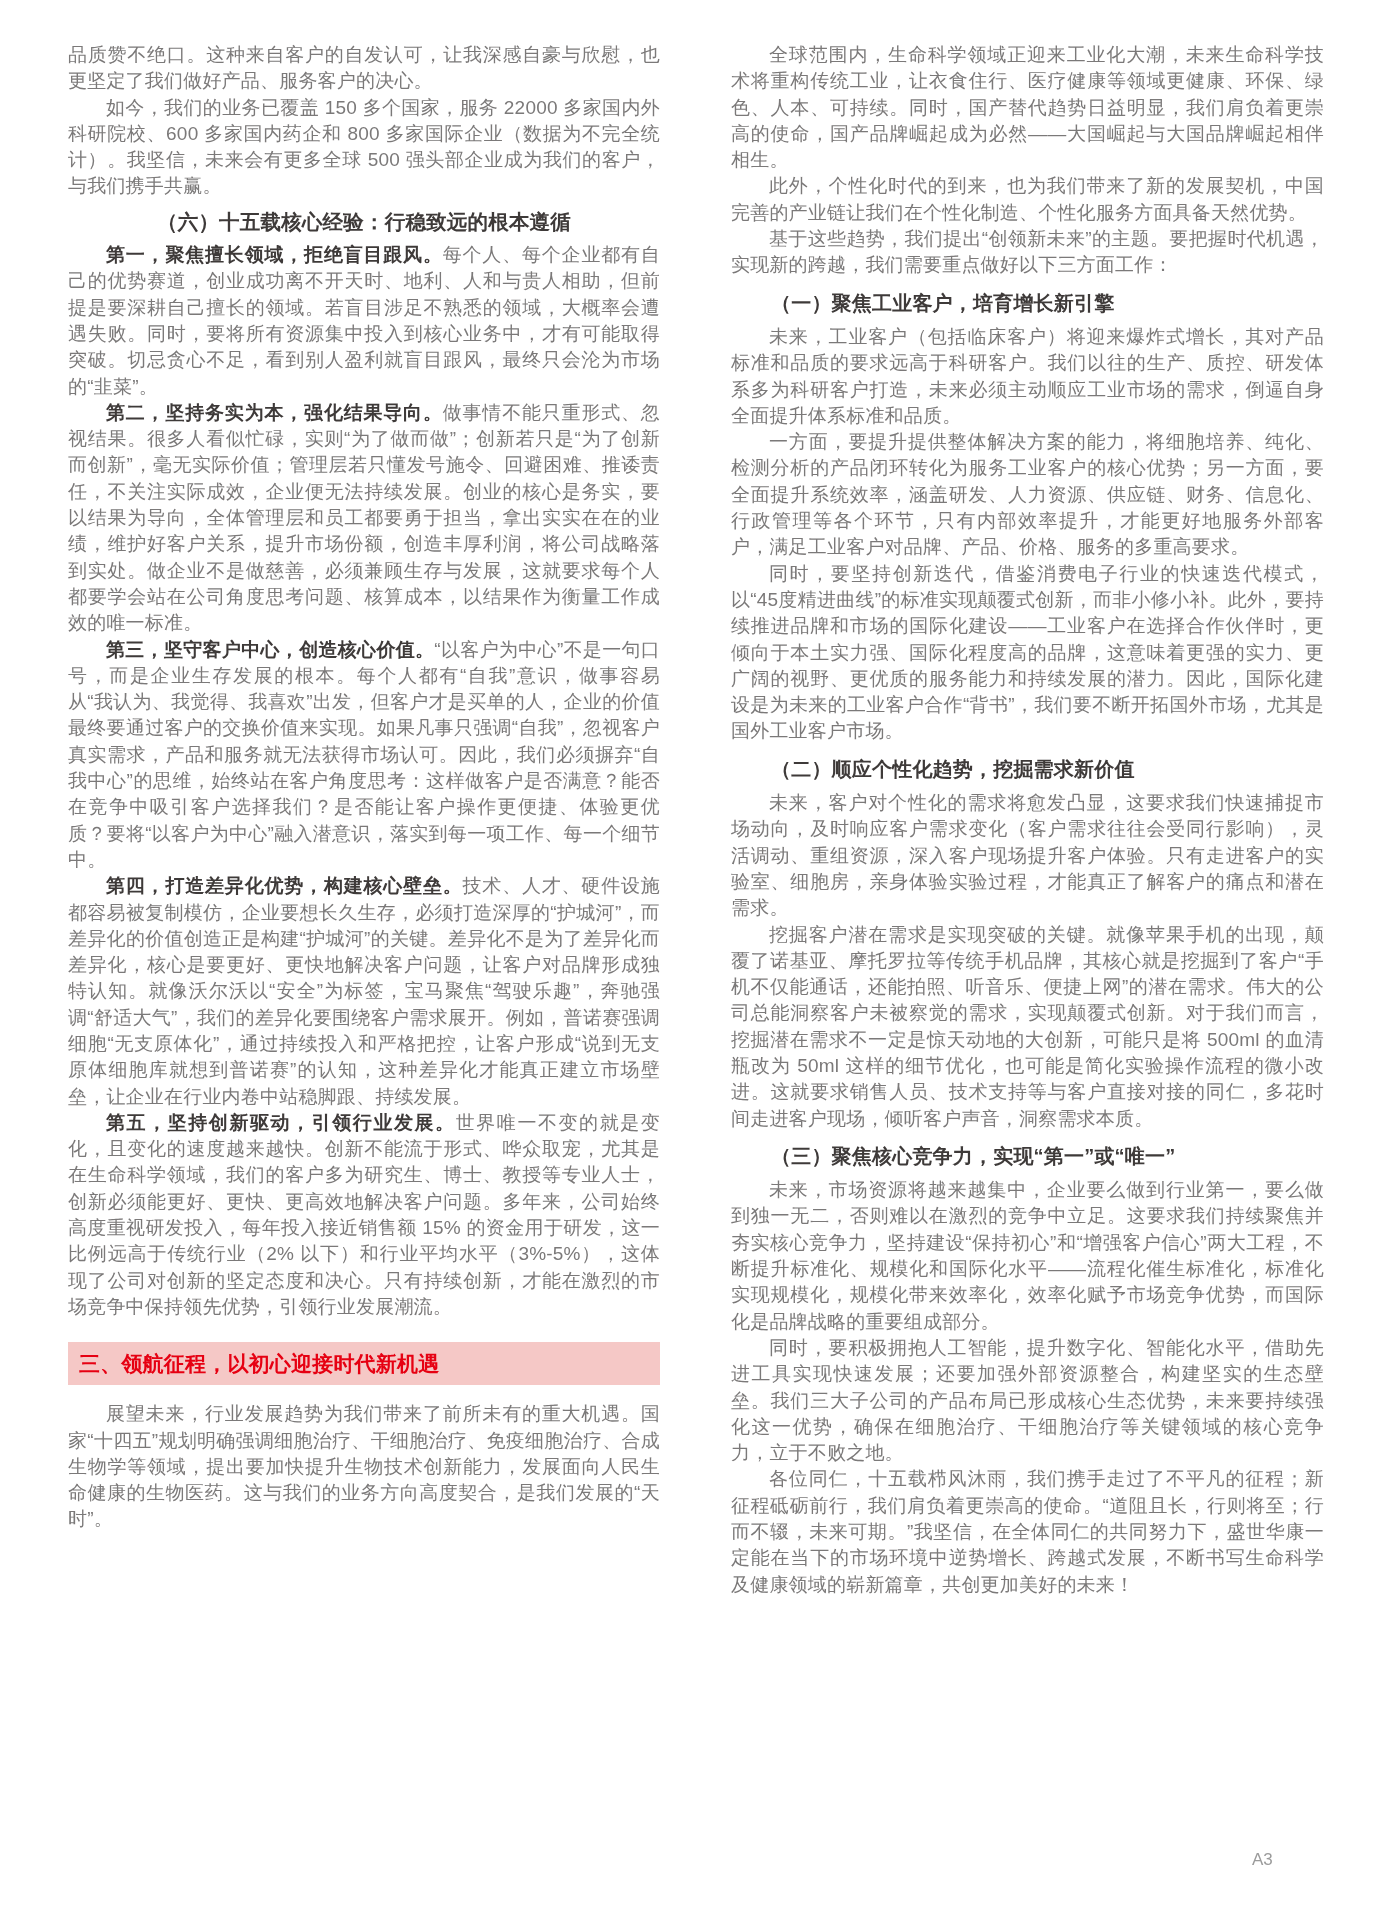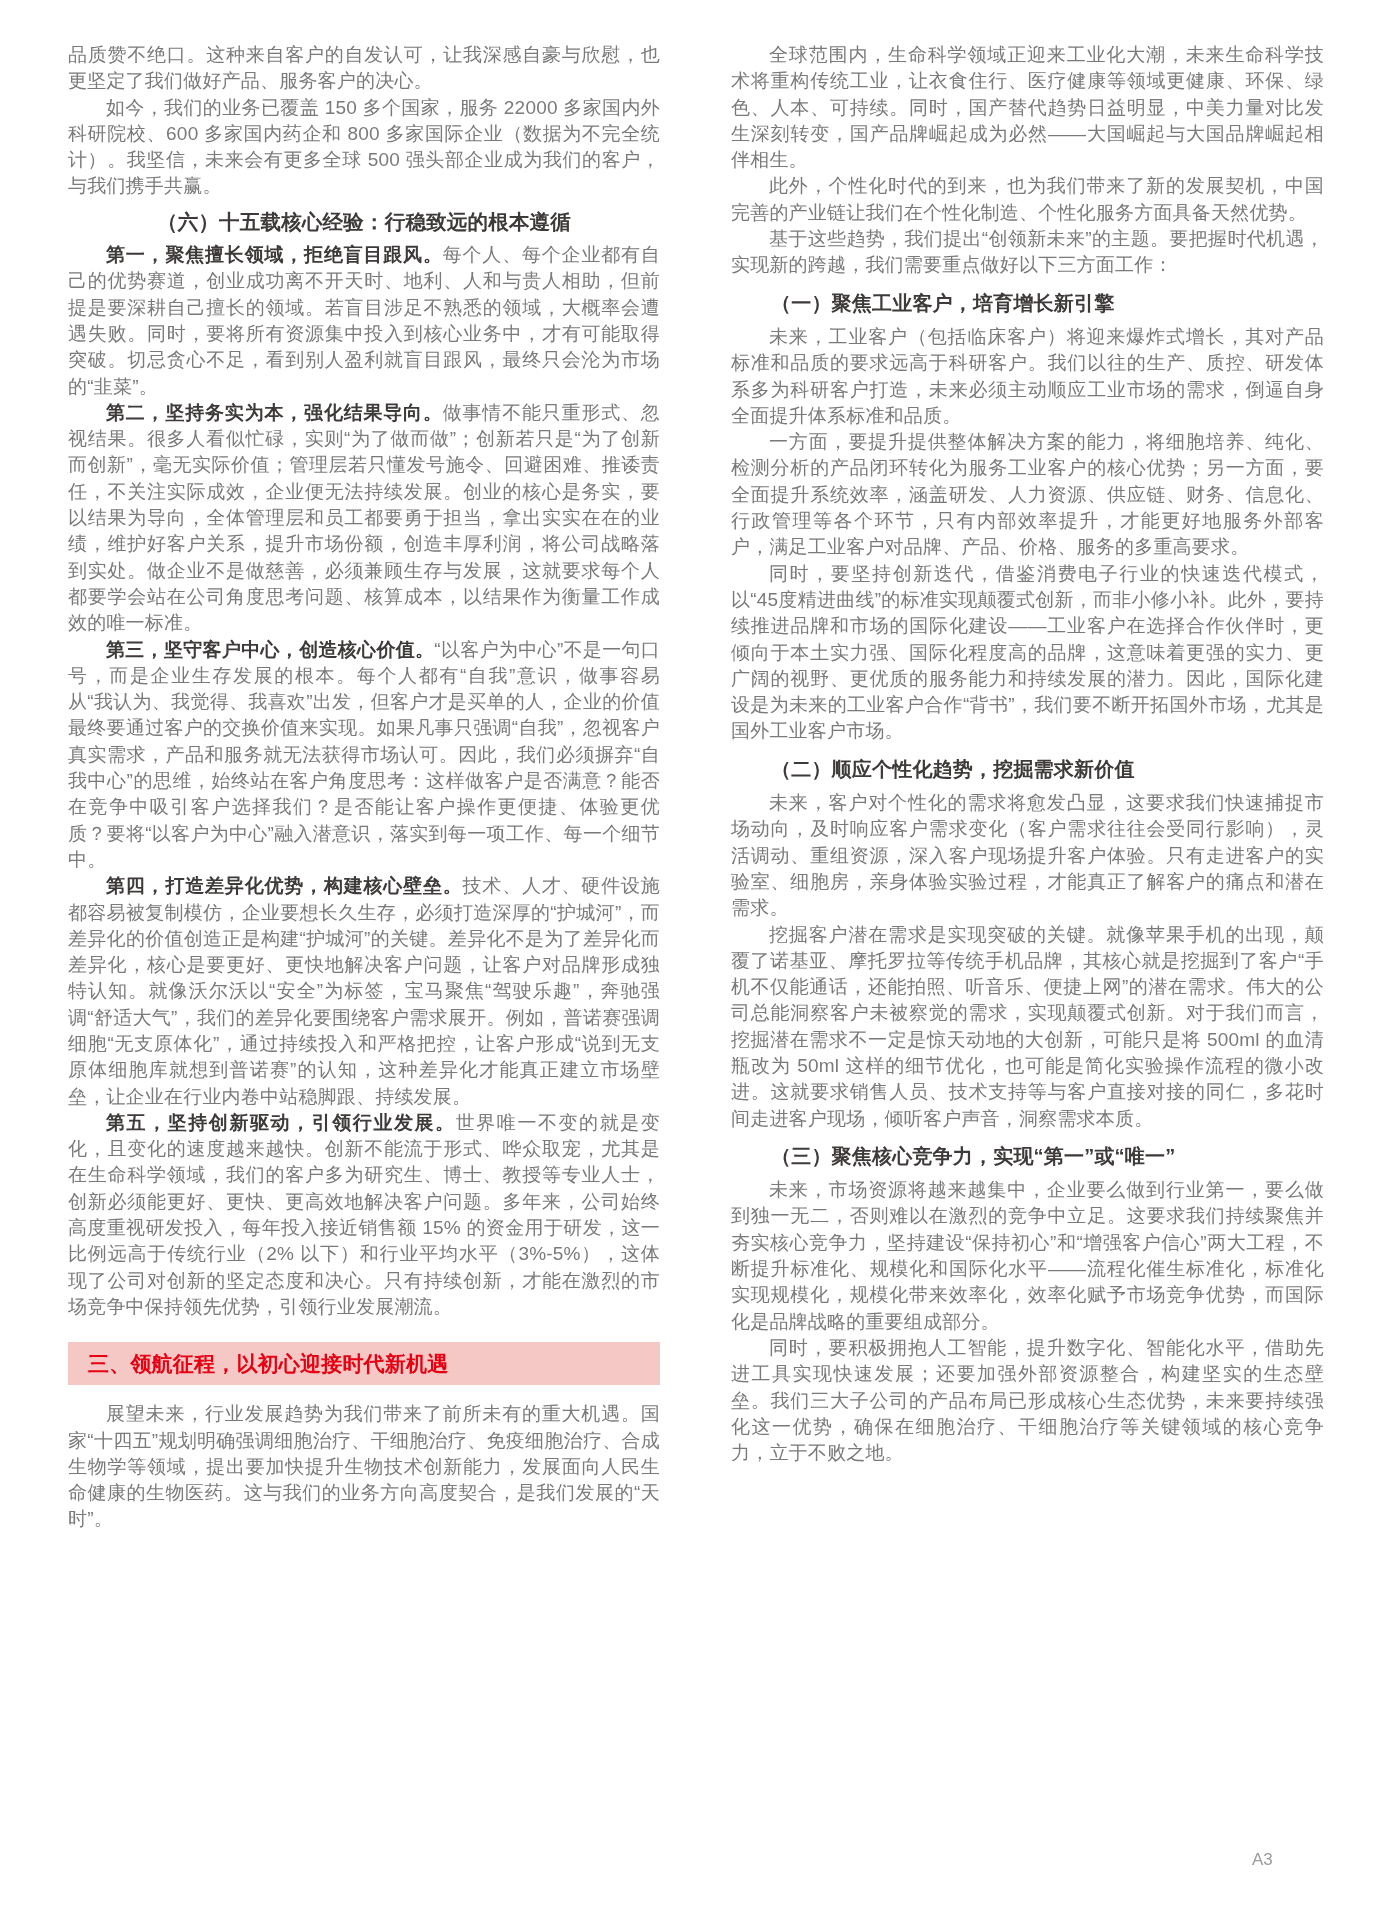--- a/index.html
+++ b/index.html
@@ -41,21 +41,21 @@
     font-weight: bold;
     color: var(--heading-text, #3e3a39);
     font-size: 20px;
     margin: 11px 0 8px 0;
   }
   .banner {
     box-sizing: border-box;
     height: 43px;
     line-height: 43px;
     margin: 22px 0 16px 0;
-    padding-left: 20px;
+    padding-left: 11px;
     background: var(--banner-bg, #f5c8c6);
     color: var(--accent-red, #e60012);
     font-weight: bold;
     font-size: 21px;
     text-align: left;
     text-indent: 0;
     white-space: nowrap;
   }
   .motto-row {
     position: absolute;
@@ -100,30 +100,31 @@
       <div class="center-heading">（六）十五载核心经验：行稳致远的根本遵循</div>
       <p class="para indent"><span class="lead">第一，聚焦擅长领域，拒绝盲目跟风。</span><span>每个人、每个企业都有自己的优势赛道，创业成功离不开天时、地利、人和与贵人相助，但前提是要深耕自己擅长的领域。若盲目涉足不熟悉的领域，大概率会遭遇失败。同时，要将所有资源集中投入到核心业务中，才有可能取得突破。切忌贪心不足，看到别人盈利就盲目跟风，最终只会沦为市场的“韭菜”。</span></p>
       <p class="para indent"><span class="lead">第二，坚持务实为本，强化结果导向。</span><span>做事情不能只重形式、忽视结果。很多人看似忙碌，实则“为了做而做”；创新若只是“为了创新而创新”，毫无实际价值；管理层若只懂发号施令、回避困难、推诿责任，不关注实际成效，企业便无法持续发展。创业的核心是务实，要以结果为导向，全体管理层和员工都要勇于担当，拿出实实在在的业绩，维护好客户关系，提升市场份额，创造丰厚利润，将公司战略落到实处。做企业不是做慈善，必须兼顾生存与发展，这就要求每个人都要学会站在公司角度思考问题、核算成本，以结果作为衡量工作成效的唯一标准。</span></p>
       <p class="para indent"><span class="lead">第三，坚守客户中心，创造核心价值。</span><span>“以客户为中心”不是一句口号，而是企业生存发展的根本。每个人都有“自我”意识，做事容易从“我认为、我觉得、我喜欢”出发，但客户才是买单的人，企业的价值最终要通过客户的交换价值来实现。如果凡事只强调“自我”，忽视客户真实需求，产品和服务就无法获得市场认可。因此，我们必须摒弃“自我中心”的思维，始终站在客户角度思考：这样做客户是否满意？能否在竞争中吸引客户选择我们？是否能让客户操作更便捷、体验更优质？要将“以客户为中心”融入潜意识，落实到每一项工作、每一个细节中。</span></p>
       <p class="para indent"><span class="lead">第四，打造差异化优势，构建核心壁垒。</span><span>技术、人才、硬件设施都容易被复制模仿，企业要想长久生存，必须打造深厚的“护城河”，而差异化的价值创造正是构建“护城河”的关键。差异化不是为了差异化而差异化，核心是要更好、更快地解决客户问题，让客户对品牌形成独特认知。就像沃尔沃以“安全”为标签，宝马聚焦“驾驶乐趣”，奔驰强调“舒适大气”，我们的差异化要围绕客户需求展开。例如，普诺赛强调细胞“无支原体化”，通过持续投入和严格把控，让客户形成“说到无支原体细胞库就想到普诺赛”的认知，这种差异化才能真正建立市场壁垒，让企业在行业内卷中站稳脚跟、持续发展。</span></p>
       <p class="para indent"><span class="lead">第五，坚持创新驱动，引领行业发展。</span><span>世界唯一不变的就是变化，且变化的速度越来越快。创新不能流于形式、哗众取宠，尤其是在生命科学领域，我们的客户多为研究生、博士、教授等专业人士，创新必须能更好、更快、更高效地解决客户问题。多年来，公司始终高度重视研发投入，每年投入接近销售额 15% 的资金用于研发，这一比例远高于传统行业（2% 以下）和行业平均水平（3%-5%），这体现了公司对创新的坚定态度和决心。只有持续创新，才能在激烈的市场竞争中保持领先优势，引领行业发展潮流。</span></p>
       <div class="banner">三、领航征程，以初心迎接时代新机遇</div>
       <p class="para indent">展望未来，行业发展趋势为我们带来了前所未有的重大机遇。国家“十四五”规划明确强调细胞治疗、干细胞治疗、免疫细胞治疗、合成生物学等领域，提出要加快提升生物技术创新能力，发展面向人民生命健康的生物医药。这与我们的业务方向高度契合，是我们发展的“天时”。</p>
     </div>
   <div class="col col-right" id="col-right">
-      <p class="para indent">全球范围内，生命科学领域正迎来工业化大潮，未来生命科学技术将重构传统工业，让衣食住行、医疗健康等领域更健康、环保、绿色、人本、可持续。同时，国产替代趋势日益明显，中美力量对比发生深刻转变，国产品牌崛起成为必然——大国崛起与大国品牌崛起相伴相生。</p>
+      <p class="para indent">全球范围内，生命科学领域正迎来工业化大潮，未来生命科学技术将重构传统工业，让衣食住行、医疗健康等领域更健康、环保、绿色、人本、可持续。同时，国产替代趋势日益明显，我们肩负着更崇高的使命，国产品牌崛起成为必然——大国崛起与大国品牌崛起相伴相生。</p>
       <p class="para indent">此外，个性化时代的到来，也为我们带来了新的发展契机，中国完善的产业链让我们在个性化制造、个性化服务方面具备天然优势。</p>
       <p class="para indent">基于这些趋势，我们提出“创领新未来”的主题。要把握时代机遇，实现新的跨越，我们需要重点做好以下三方面工作：</p>
       <div class="sub-heading">（一）聚焦工业客户，培育增长新引擎</div>
       <p class="para indent">未来，工业客户（包括临床客户）将迎来爆炸式增长，其对产品标准和品质的要求远高于科研客户。我们以往的生产、质控、研发体系多为科研客户打造，未来必须主动顺应工业市场的需求，倒逼自身全面提升体系标准和品质。</p>
       <p class="para indent">一方面，要提升提供整体解决方案的能力，将细胞培养、纯化、检测分析的产品闭环转化为服务工业客户的核心优势；另一方面，要全面提升系统效率，涵盖研发、人力资源、供应链、财务、信息化、行政管理等各个环节，只有内部效率提升，才能更好地服务外部客户，满足工业客户对品牌、产品、价格、服务的多重高要求。</p>
       <p class="para indent">同时，要坚持创新迭代，借鉴消费电子行业的快速迭代模式，以“45度精进曲线”的标准实现颠覆式创新，而非小修小补。此外，要持续推进品牌和市场的国际化建设——工业客户在选择合作伙伴时，更倾向于本土实力强、国际化程度高的品牌，这意味着更强的实力、更广阔的视野、更优质的服务能力和持续发展的潜力。因此，国际化建设是为未来的工业客户合作“背书”，我们要不断开拓国外市场，尤其是国外工业客户市场。</p>
       <div class="sub-heading">（二）顺应个性化趋势，挖掘需求新价值</div>
       <p class="para indent">未来，客户对个性化的需求将愈发凸显，这要求我们快速捕捉市场动向，及时响应客户需求变化（客户需求往往会受同行影响），灵活调动、重组资源，深入客户现场提升客户体验。只有走进客户的实验室、细胞房，亲身体验实验过程，才能真正了解客户的痛点和潜在需求。</p>
       <p class="para indent">挖掘客户潜在需求是实现突破的关键。就像苹果手机的出现，颠覆了诺基亚、摩托罗拉等传统手机品牌，其核心就是挖掘到了客户“手机不仅能通话，还能拍照、听音乐、便捷上网”的潜在需求。伟大的公司总能洞察客户未被察觉的需求，实现颠覆式创新。对于我们而言，挖掘潜在需求不一定是惊天动地的大创新，可能只是将 500ml 的血清瓶改为 50ml 这样的细节优化，也可能是简化实验操作流程的微小改进。这就要求销售人员、技术支持等与客户直接对接的同仁，多花时间走进客户现场，倾听客户声音，洞察需求本质。</p>
       <div class="sub-heading">（三）聚焦核心竞争力，实现“第一”或“唯一”</div>
       <p class="para indent">未来，市场资源将越来越集中，企业要么做到行业第一，要么做到独一无二，否则难以在激烈的竞争中立足。这要求我们持续聚焦并夯实核心竞争力，坚持建设“保持初心”和“增强客户信心”两大工程，不断提升标准化、规模化和国际化水平——流程化催生标准化，标准化实现规模化，规模化带来效率化，效率化赋予市场竞争优势，而国际化是品牌战略的重要组成部分。</p>
       <p class="para indent">同时，要积极拥抱人工智能，提升数字化、智能化水平，借助先进工具实现快速发展；还要加强外部资源整合，构建坚实的生态壁垒。我们三大子公司的产品布局已形成核心生态优势，未来要持续强化这一优势，确保在细胞治疗、干细胞治疗等关键领域的核心竞争力，立于不败之地。</p>
+      <p class="para indent">各位同仁，十五载栉风沐雨，我们携手走过了不平凡的征程；新征程砥砺前行，我们肩负着更崇高的使命。“道阻且长，行则将至；行而不辍，未来可期。”我坚信，在全体同仁的共同努力下，盛世华康一定能在当下的市场环境中逆势增长、跨越式发展，不断书写生命科学及健康领域的崭新篇章，共创更加美好的未来！</p>
     </div>
 
 
   <div class="page-number">A3</div>
 </div>
 
 </body></html>

